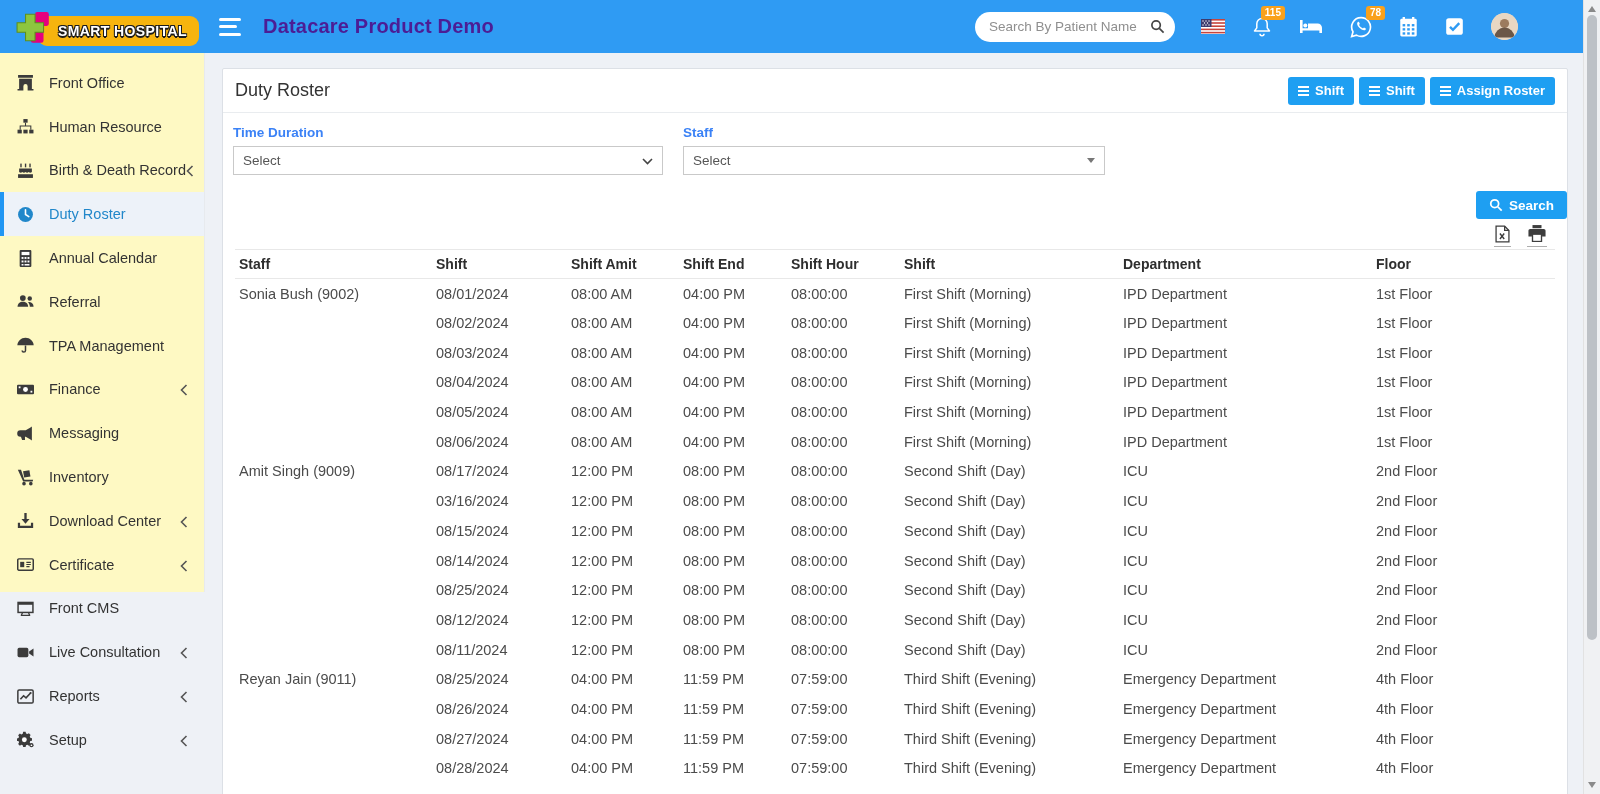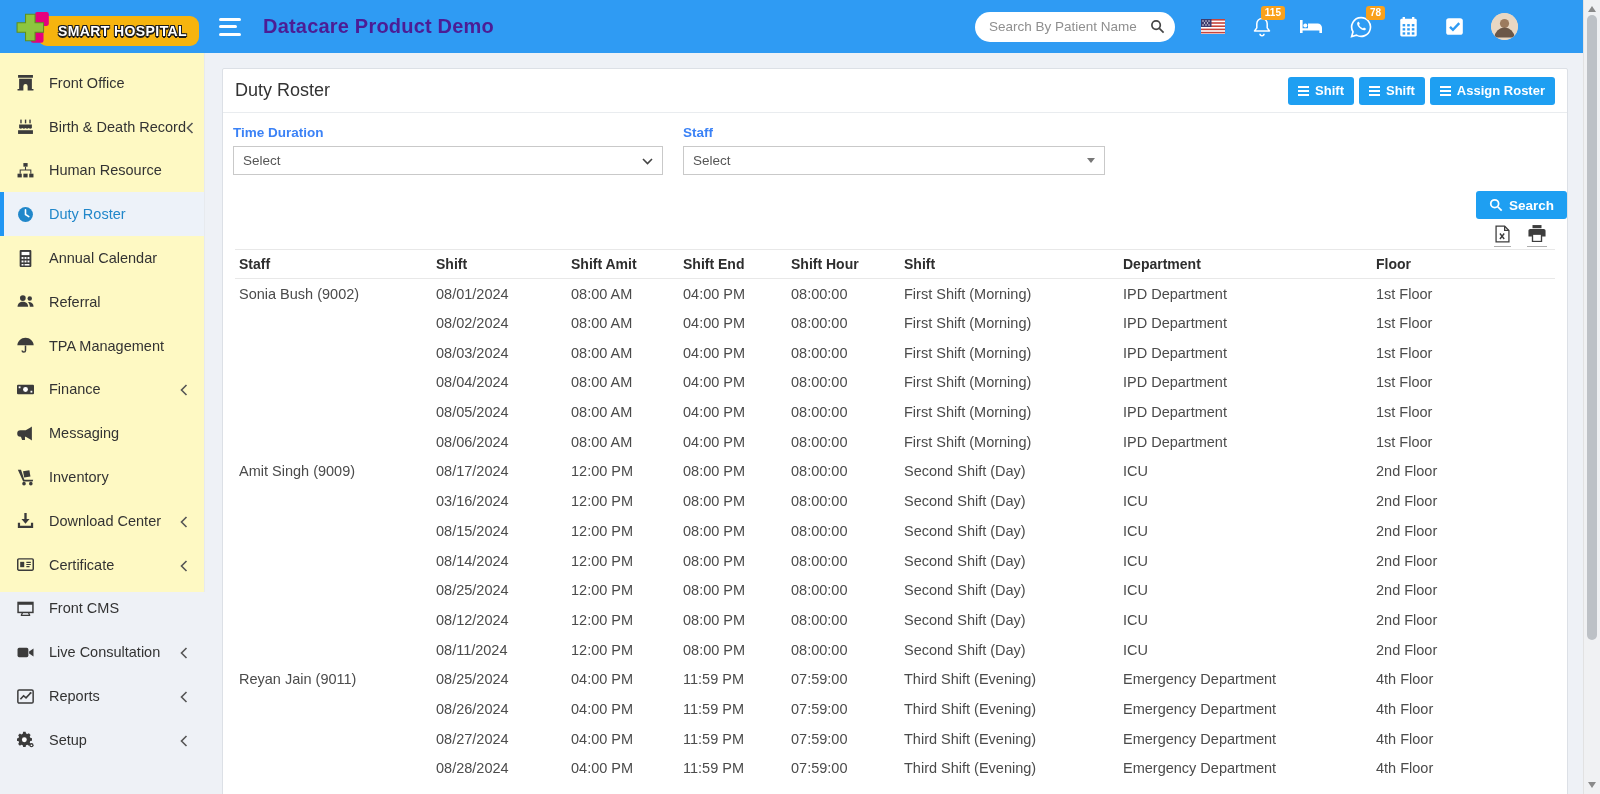--- a/index.html
+++ b/index.html
@@ -198,43 +198,43 @@
       <span class="ic">
         <svg viewBox="0 0 16 16">
           <path d="M1 1h14v2.5H1zM2 4.5h12V14h1.5v1.5H10v-4a2 2 0 0 0-4 0v4H.5V14H2z"></path>
         </svg>
       </span>
       <span class="lbl">Front Office</span>
     </div>
     <div class="side-item">
       <span class="ic">
         <svg viewBox="0 0 16 16">
+          <rect x="6" y="1" width="4" height="3.4"></rect>
+          <path d="M7.5 4.4h1V7h5v4h-1V8H3.5v3h-1V7h5z"></path>
+          <rect x="0.5" y="11" width="4" height="3.5"></rect>
+          <rect x="6" y="11" width="4" height="3.5"></rect>
+          <rect x="11.5" y="11" width="4" height="3.5"></rect>
+        </svg>
+      </span>
+      <span class="lbl">Human Resource</span>
+    </div>
+    <div class="side-item">
+      <span class="ic">
+        <svg viewBox="0 0 16 16">
           <rect x="3.1" y="1.5" width="1.3" height="3.5"></rect>
           <rect x="7.4" y="1.5" width="1.3" height="3.5"></rect>
           <rect x="11.6" y="1.5" width="1.3" height="3.5"></rect>
           <path d="M2 6h12v3.4c-1 .9-2 .9-3 0-1 .9-2 .9-3 0-1 .9-2 .9-3 0-1 .9-2 .9-3 0z"></path>
           <rect x="1" y="11.5" width="14" height="3.5"></rect>
         </svg>
       </span>
       <span class="lbl">Birth &amp; Death Record</span>
       <span class="chev"><svg viewBox="0 0 8 12" width="8" height="12" fill="none" stroke="currentColor" stroke-width="1.6">
           <path d="M6.5 1L1.5 6l5 5"></path>
         </svg></span>
-    </div>
-    <div class="side-item">
-      <span class="ic">
-        <svg viewBox="0 0 16 16">
-          <rect x="6" y="1" width="4" height="3.4"></rect>
-          <path d="M7.5 4.4h1V7h5v4h-1V8H3.5v3h-1V7h5z"></path>
-          <rect x="0.5" y="11" width="4" height="3.5"></rect>
-          <rect x="6" y="11" width="4" height="3.5"></rect>
-          <rect x="11.5" y="11" width="4" height="3.5"></rect>
-        </svg>
-      </span>
-      <span class="lbl">Human Resource</span>
     </div>
     <div class="side-item active">
       <span class="ic">
         <svg viewBox="0 0 16 16">
           <circle cx="8" cy="8" r="7"></circle>
           <path d="M8 3.6V8l3.1 2" stroke="#fff" stroke-width="1.5" fill="none" stroke-linecap="round"></path>
         </svg>
       </span>
       <span class="lbl">Duty Roster</span>
     </div>

